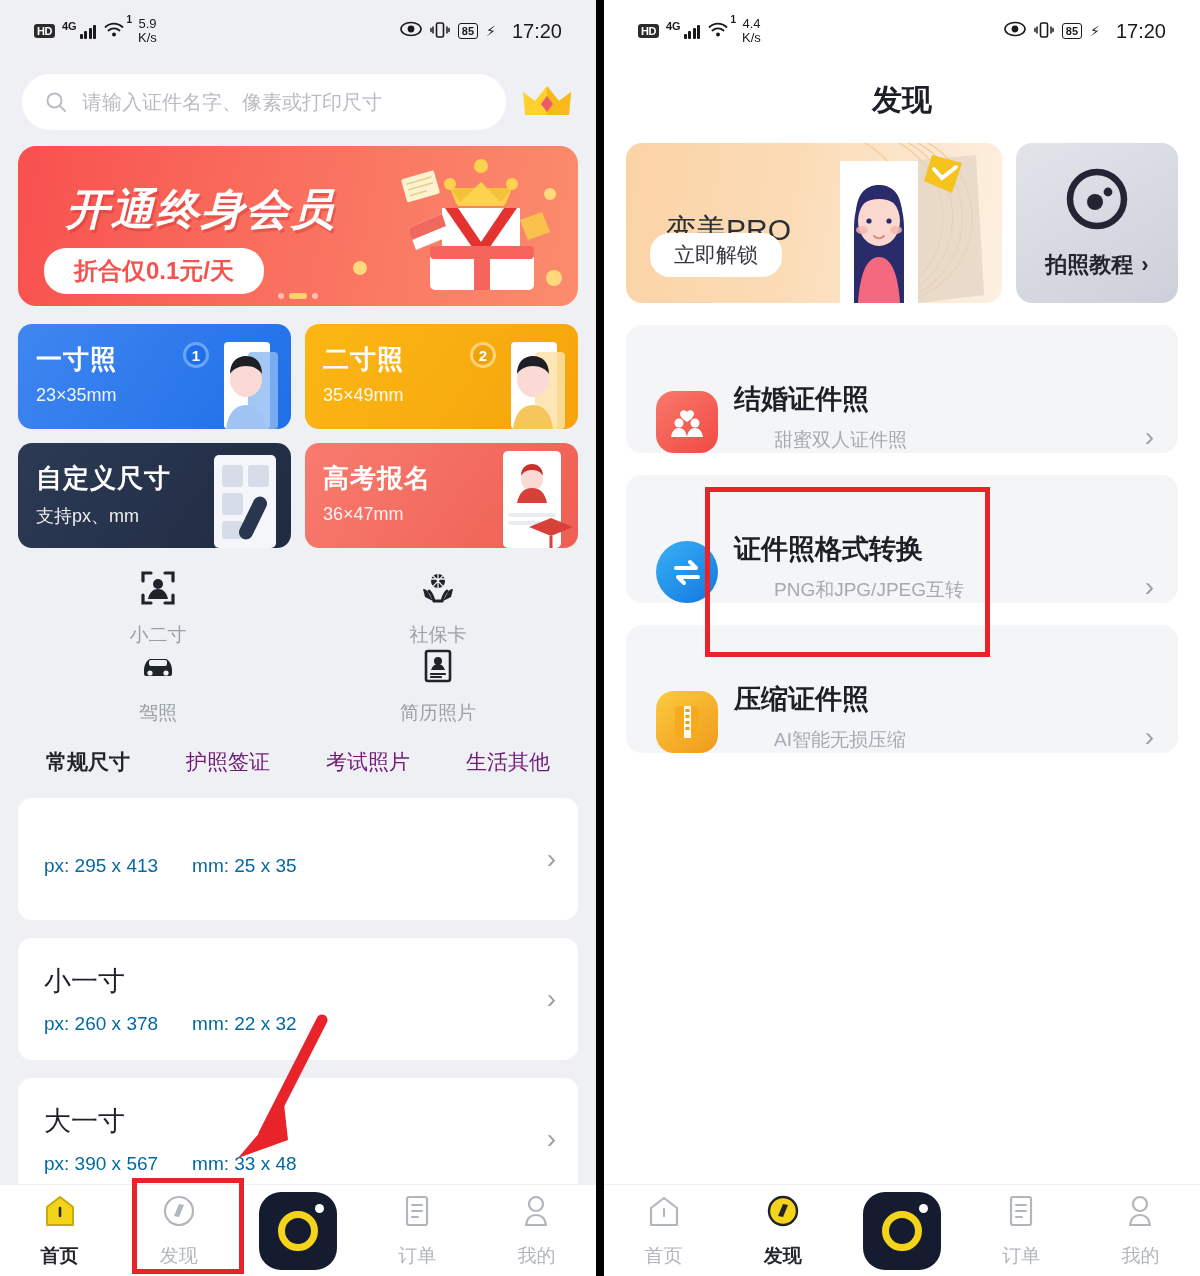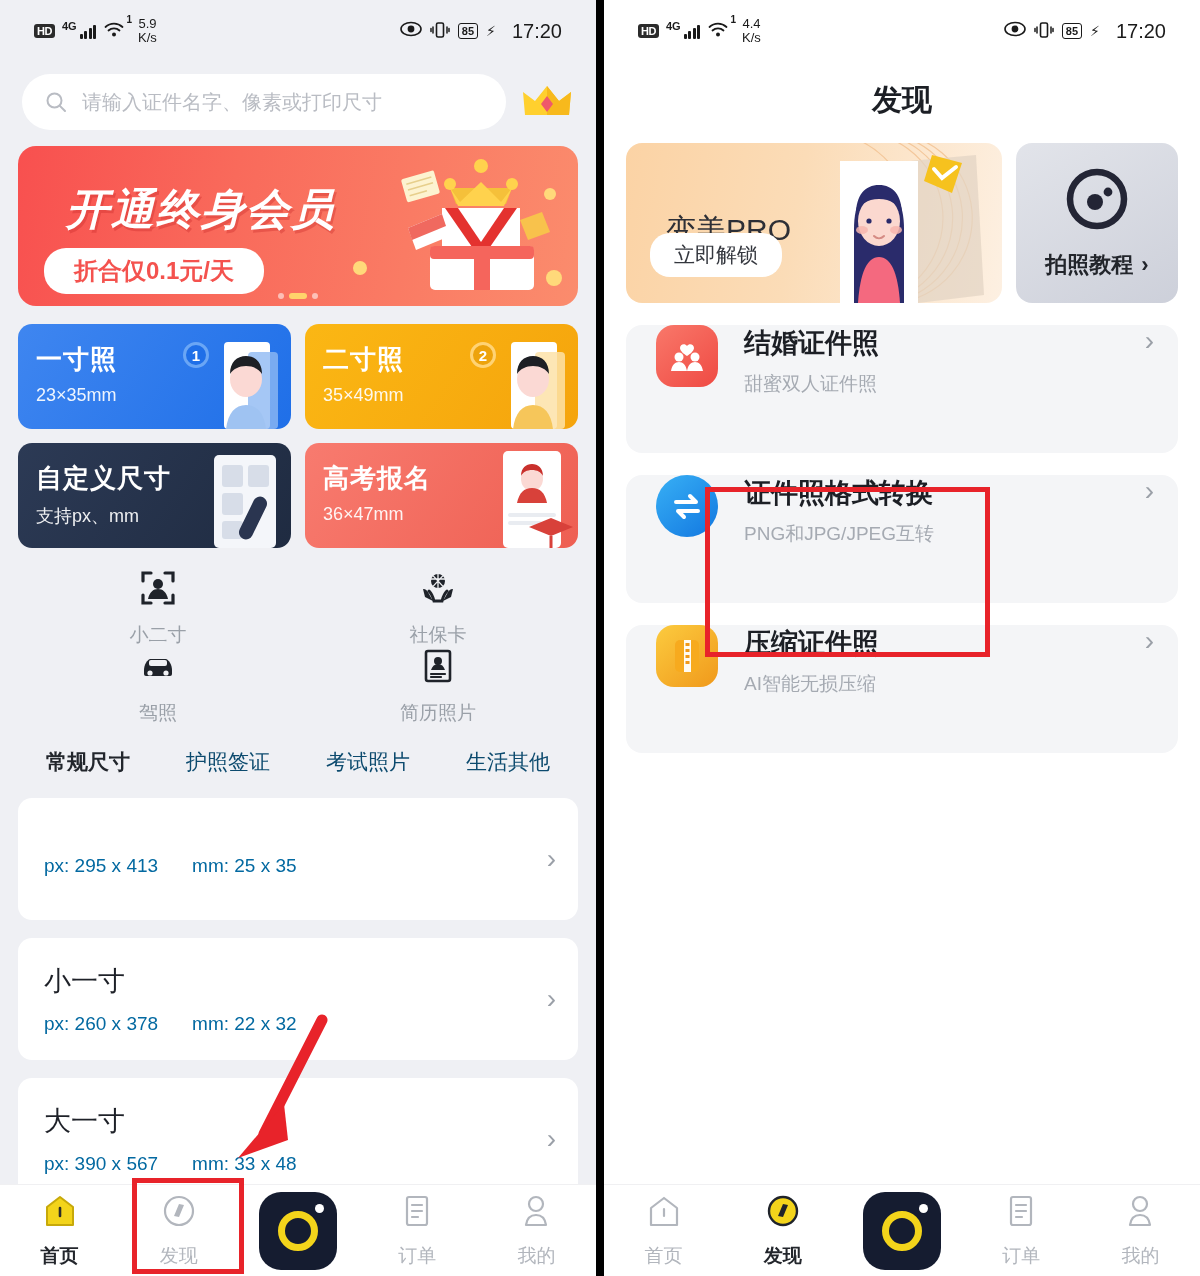--- a/index.html
+++ b/index.html
@@ -101,21 +101,21 @@
   }
 
   
   .quick { display:grid; grid-template-columns:repeat(2,1fr); padding: 22px 18px 0 18px; }
   .q { display:flex; flex-direction:column; align-items:center; gap:11px; }
   .q svg { width:36px; height:36px; }
   .q span { font-size:19px; color:#9aa0a8; }
 
   
   .tabs { display:grid; grid-template-columns:repeat(4,1fr); padding: 22px 18px 0 18px; }
-  .tab { text-align:center; font-size:21px; color:#0c4a6e; position:relative; padding-bottom:6px;}
+  .tab { text-align:center; font-size:21px; color:#701a75; position:relative; padding-bottom:6px;}
   .tab.active { color:#22262c; font-weight:700; }
   .tab.active:after {
     content:""; position:absolute; left:50%; transform:translateX(-50%);
     bottom:0; width:96px; height:9px; background:#f6d311; border-radius:2px; z-index:-1;
   }
   .tab-wrap { position:relative; z-index:1;}
 
   
   .sizelist { padding: 16px 18px 0 18px; display:flex; flex-direction:column; gap:18px; }
   .srow {
@@ -158,28 +158,28 @@
   .pro-art { position:absolute; right:0; top:0; width:210px; height:160px; }
   .tut-card {
     width:162px; height:160px; border-radius:16px;
     background: linear-gradient(150deg,#e2e4ea 0%, #cdd0da 100%);
     display:flex; flex-direction:column; align-items:center; justify-content:center; gap:14px;
   }
   .tut-label { font-size:22px; color:#22252b; font-weight:600; display:flex; align-items:center; gap:8px;}
 
   .disc-list { padding: 22px 22px 0 22px; display:flex; flex-direction:column; gap:22px; }
   .drow {
-    background:#f4f5f7; border-radius:16px; height:128px; display:flex; align-items:flex-start;
-    padding: 0 24px 0 30px; gap:26px;
+    background:#f4f5f7; border-radius:16px; height:128px; display:flex; align-items:flex-end;
+    padding: 0 24px 0 30px; gap:16px;
   }
   .d-ico { width:62px; height:62px; border-radius:18px; flex:0 0 auto; position:relative;
            display:flex; align-items:center; justify-content:center; }
   .d-txt { flex:1; }
   .d-t { font-size:27px; color:#1c1f25; font-weight:600; }
-  .d-s { font-size:19px; color:#a5aab2; margin-top:10px; }
+  .d-s { font-size:19px; color:#a5aab2; margin-top:10px;margin-left:40px; }
 
   
   .annot-box { position:absolute; border:5px solid #e8232a; pointer-events:none; }
   .arrow { position:absolute; pointer-events:none; }
 </style>
 </head>
 <body>
 
 <div class="stage">
 

